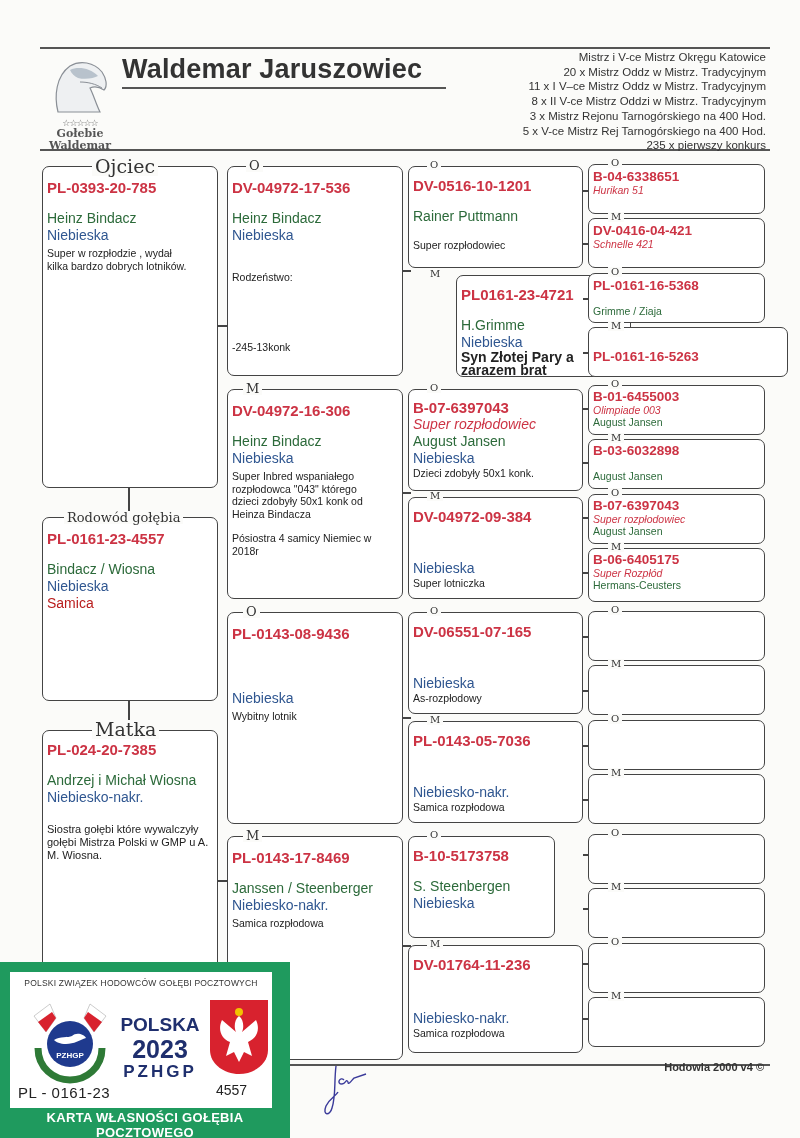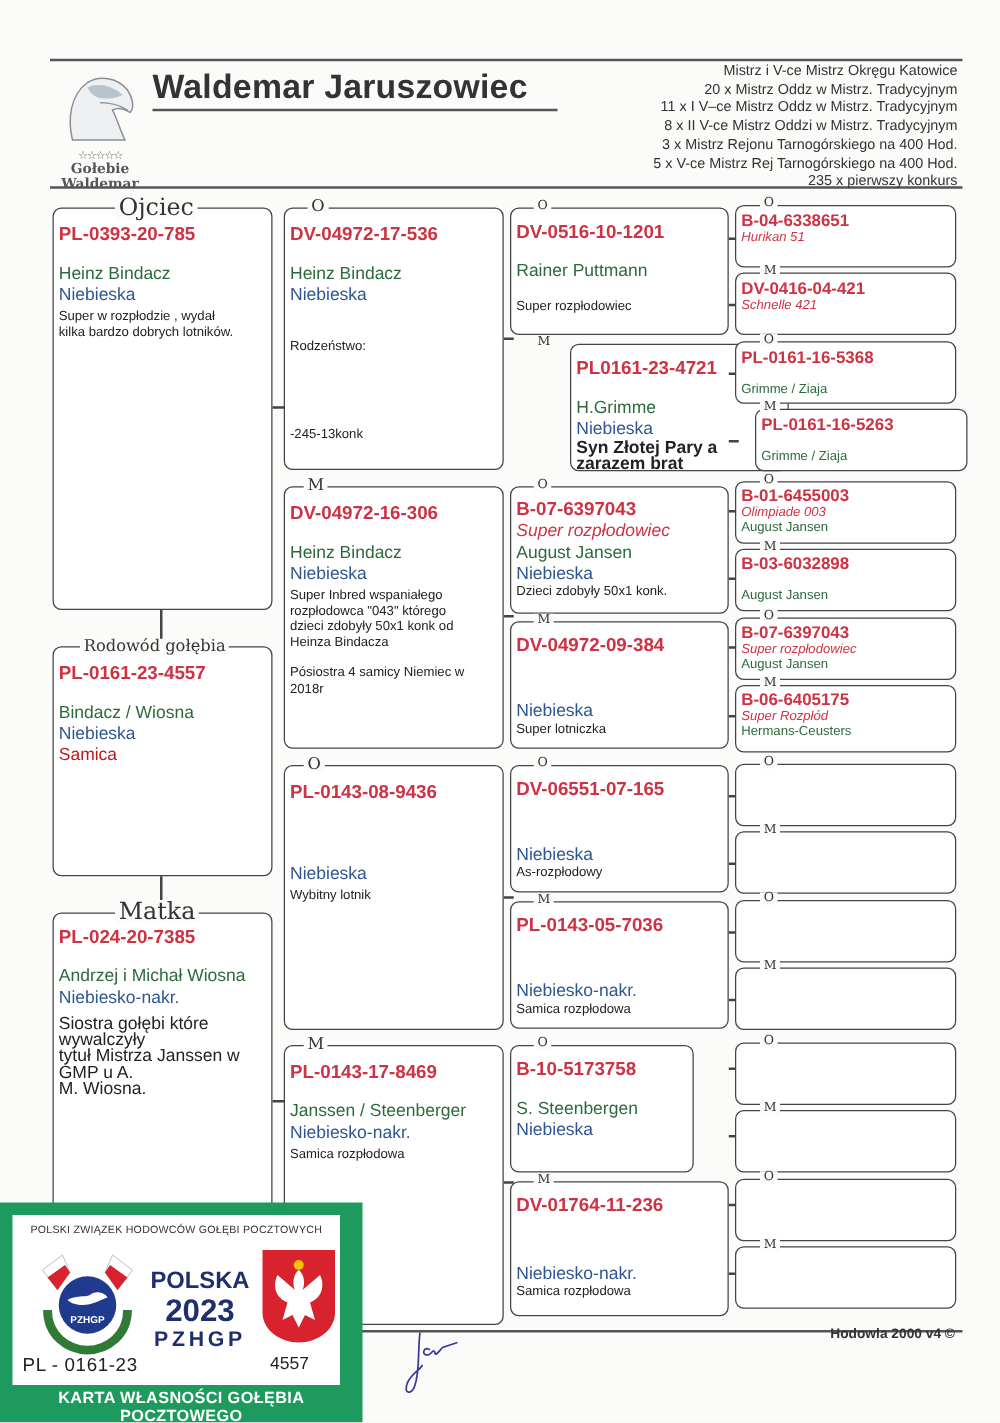--- a/index.html
+++ b/index.html
@@ -94,23 +94,23 @@
   </div>
   <div class="lbl mid" style="left:64px;top:511px;">Rodowód gołębia</div>
 
   <div class="vline" style="left:128px;top:701px;height:28px;"></div>
 
   <div class="box" style="left:42px;top:730px;width:176px;height:330px;padding-top:10px;">
     <div class="ring l">PL-024-20-7385</div>
     <div style="height:14px"></div>
     <div class="breeder" style="font-size:14px;line-height:17px;">Andrzej i Michał Wiosna</div>
     <div class="color" style="font-size:14px;line-height:17px;">Niebiesko-nakr.</div>
-    <div class="note" style="font-size:14px;line-height:13px;margin-top:6px;">
+    <div class="note" style="font-size:11px;line-height:13px;margin-top:17px;">
       <div>Siostra gołębi które wywalczyły</div>
-      <div>tytuł Mistrza Janssen w GMP u A.</div>
+      <div>gołębi Mistrza Polski w GMP u A.</div>
       <div>M. Wiosna.</div>
     </div>
   </div>
   <div class="lbl big" style="left:92px;top:720px;">Matka</div>
 
   <div class="conn" style="left:218px;top:325px;width:10px;"></div>
   <div class="conn" style="left:218px;top:880px;width:10px;"></div>
 
   <div class="box" style="left:227px;top:166px;width:176px;height:210px;padding-top:12px;">
     <div class="ring l">DV-04972-17-536</div>
@@ -265,21 +265,21 @@
   </div>
   <div class="lbl sm" style="left:608px;top:212px;">M</div>
 
   <div class="box" style="left:588px;top:273px;width:177px;height:50px;padding-top:5px;">
     <div class="ring s">PL-0161-16-5368</div>
     <div style="height:12px"></div>
     <div class="breeder" style="font-size:10.5px;line-height:12px;">Grimme / Ziaja</div>
   </div>
   <div class="lbl sm" style="left:608px;top:267px;">O</div>
 
-  <div class="box" style="left:604px;top:327px;width:170px;height:50px;padding-top:5px;">
+  <div class="box" style="left:588px;top:327px;width:200px;height:50px;padding-top:22px;">
     <div class="ring s">PL-0161-16-5263</div>
     <div style="height:12px"></div>
     <div class="breeder" style="font-size:10.5px;line-height:12px;">Grimme / Ziaja</div>
   </div>
   <div class="lbl sm" style="left:608px;top:321px;">M</div>
 
   <div class="box" style="left:588px;top:385px;width:177px;height:50px;padding-top:4px;">
     <div class="ring s">B-01-6455003</div>
     <div class="italic-red" style="font-size:10.5px;line-height:12px;">Olimpiade 003</div>
     <div class="breeder" style="font-size:10.5px;line-height:13px;">August Jansen</div>

